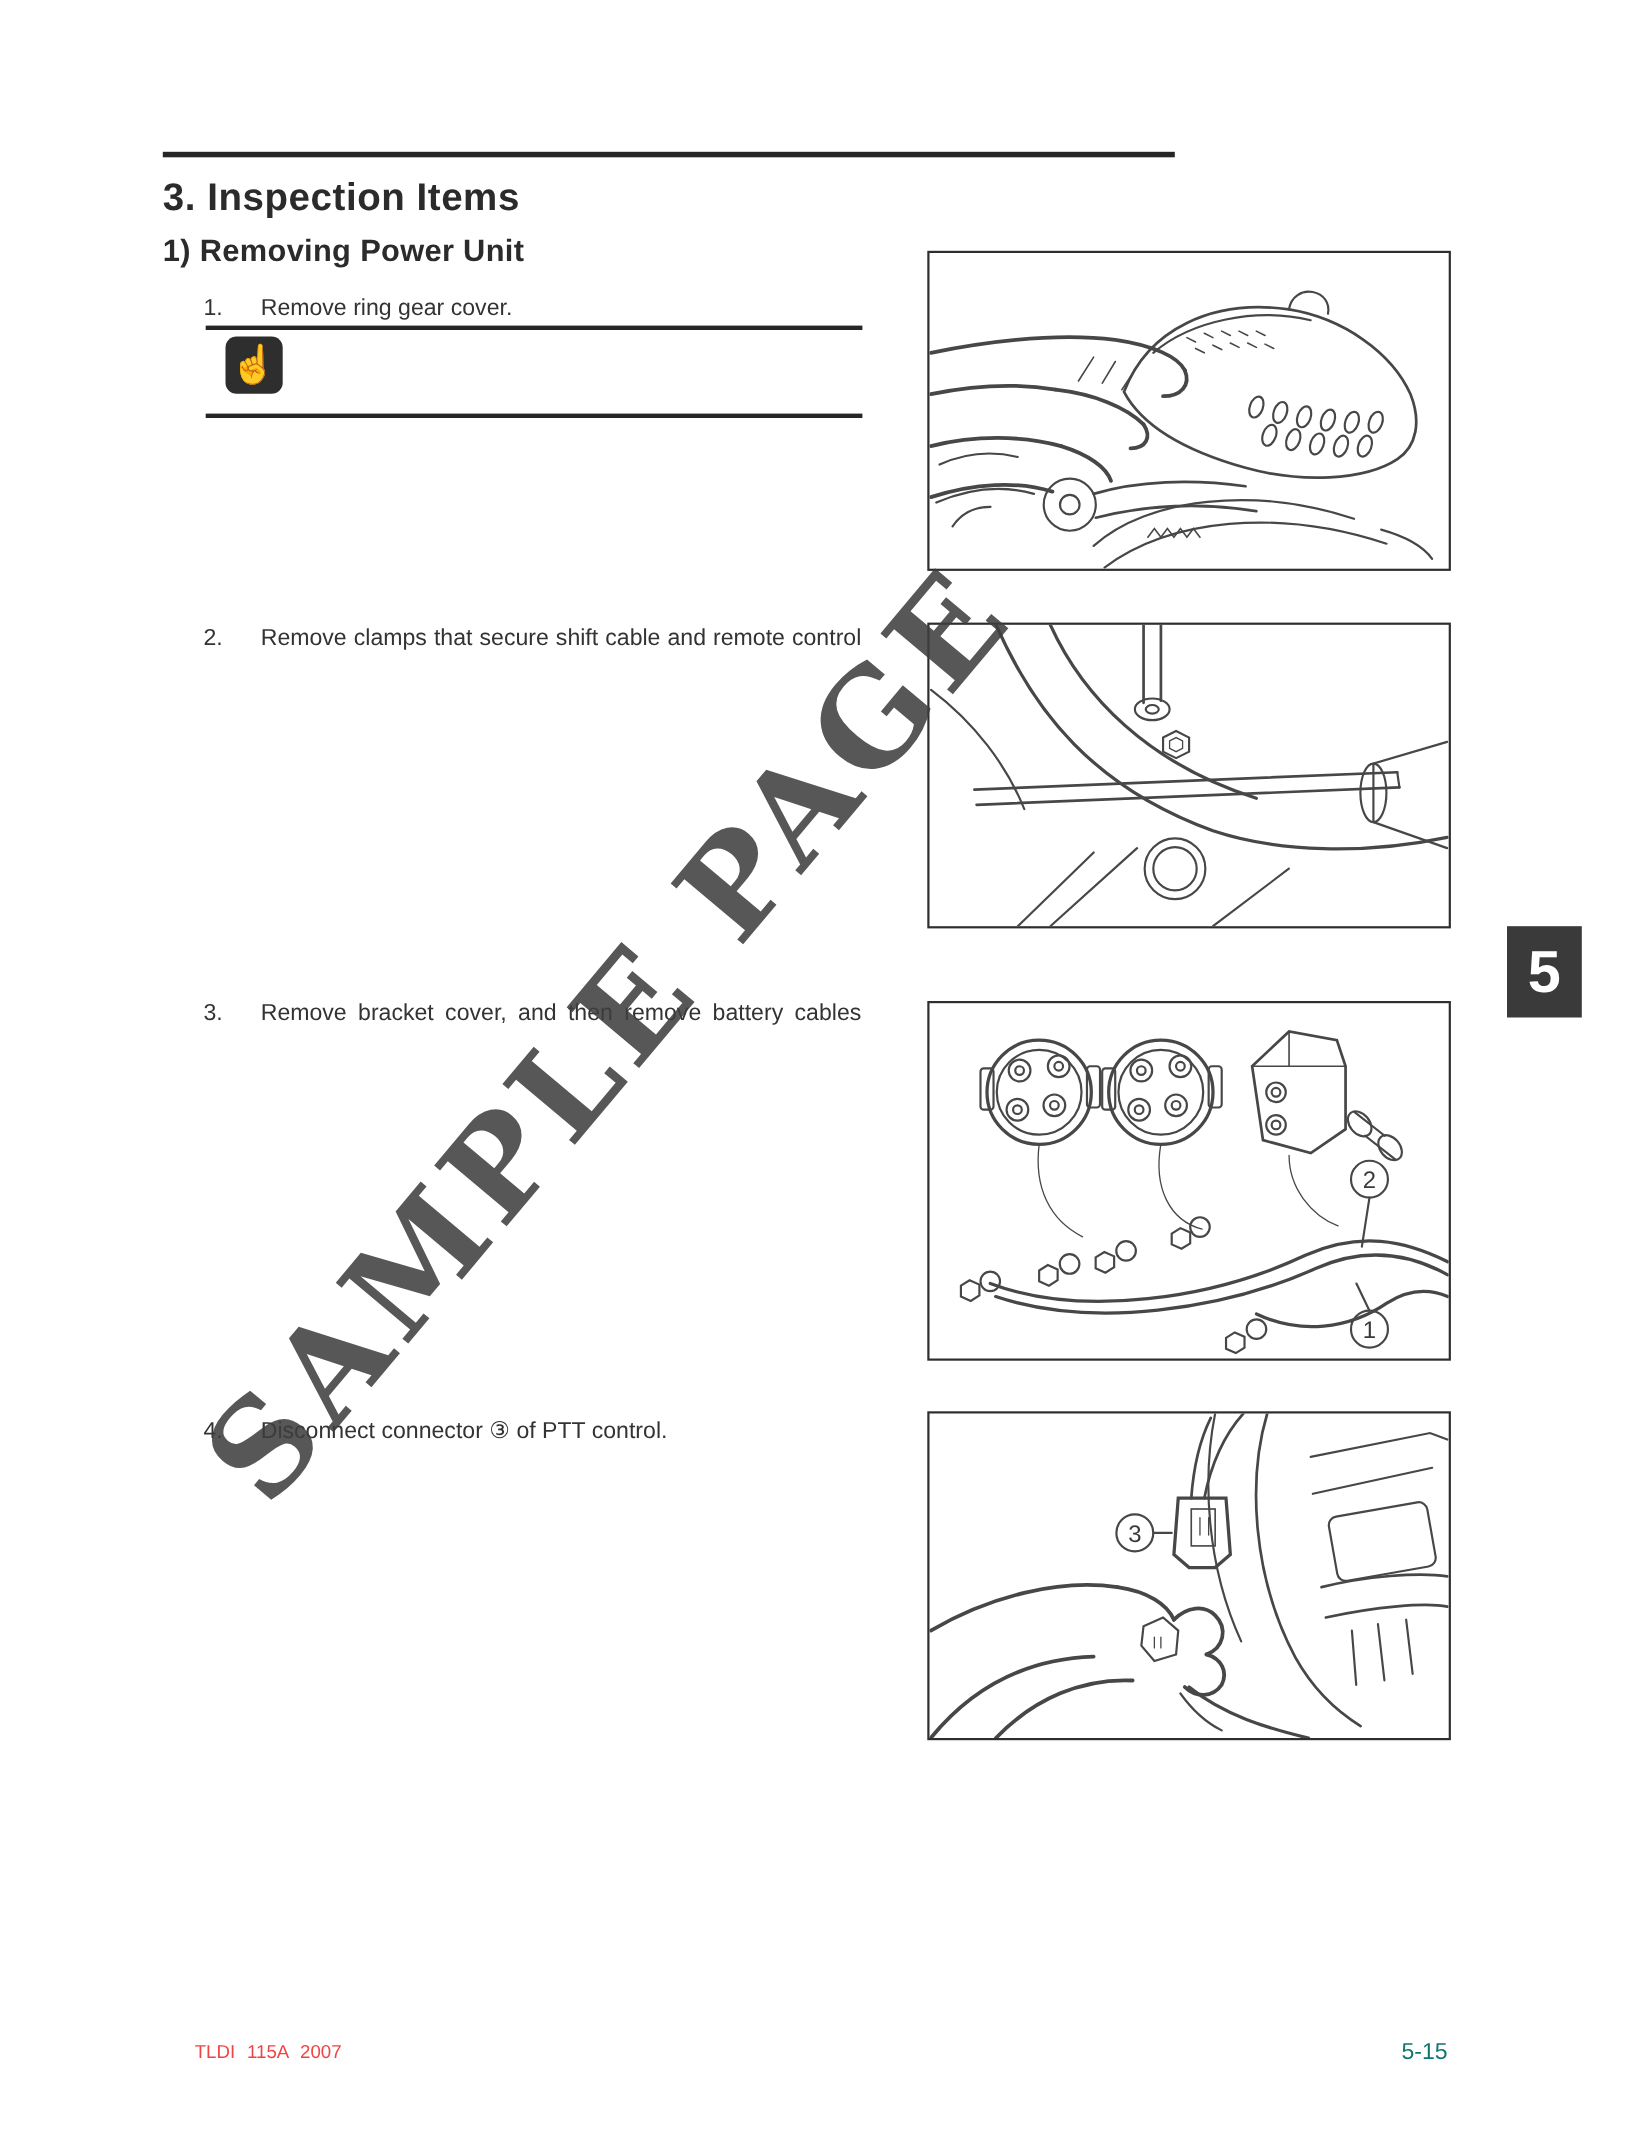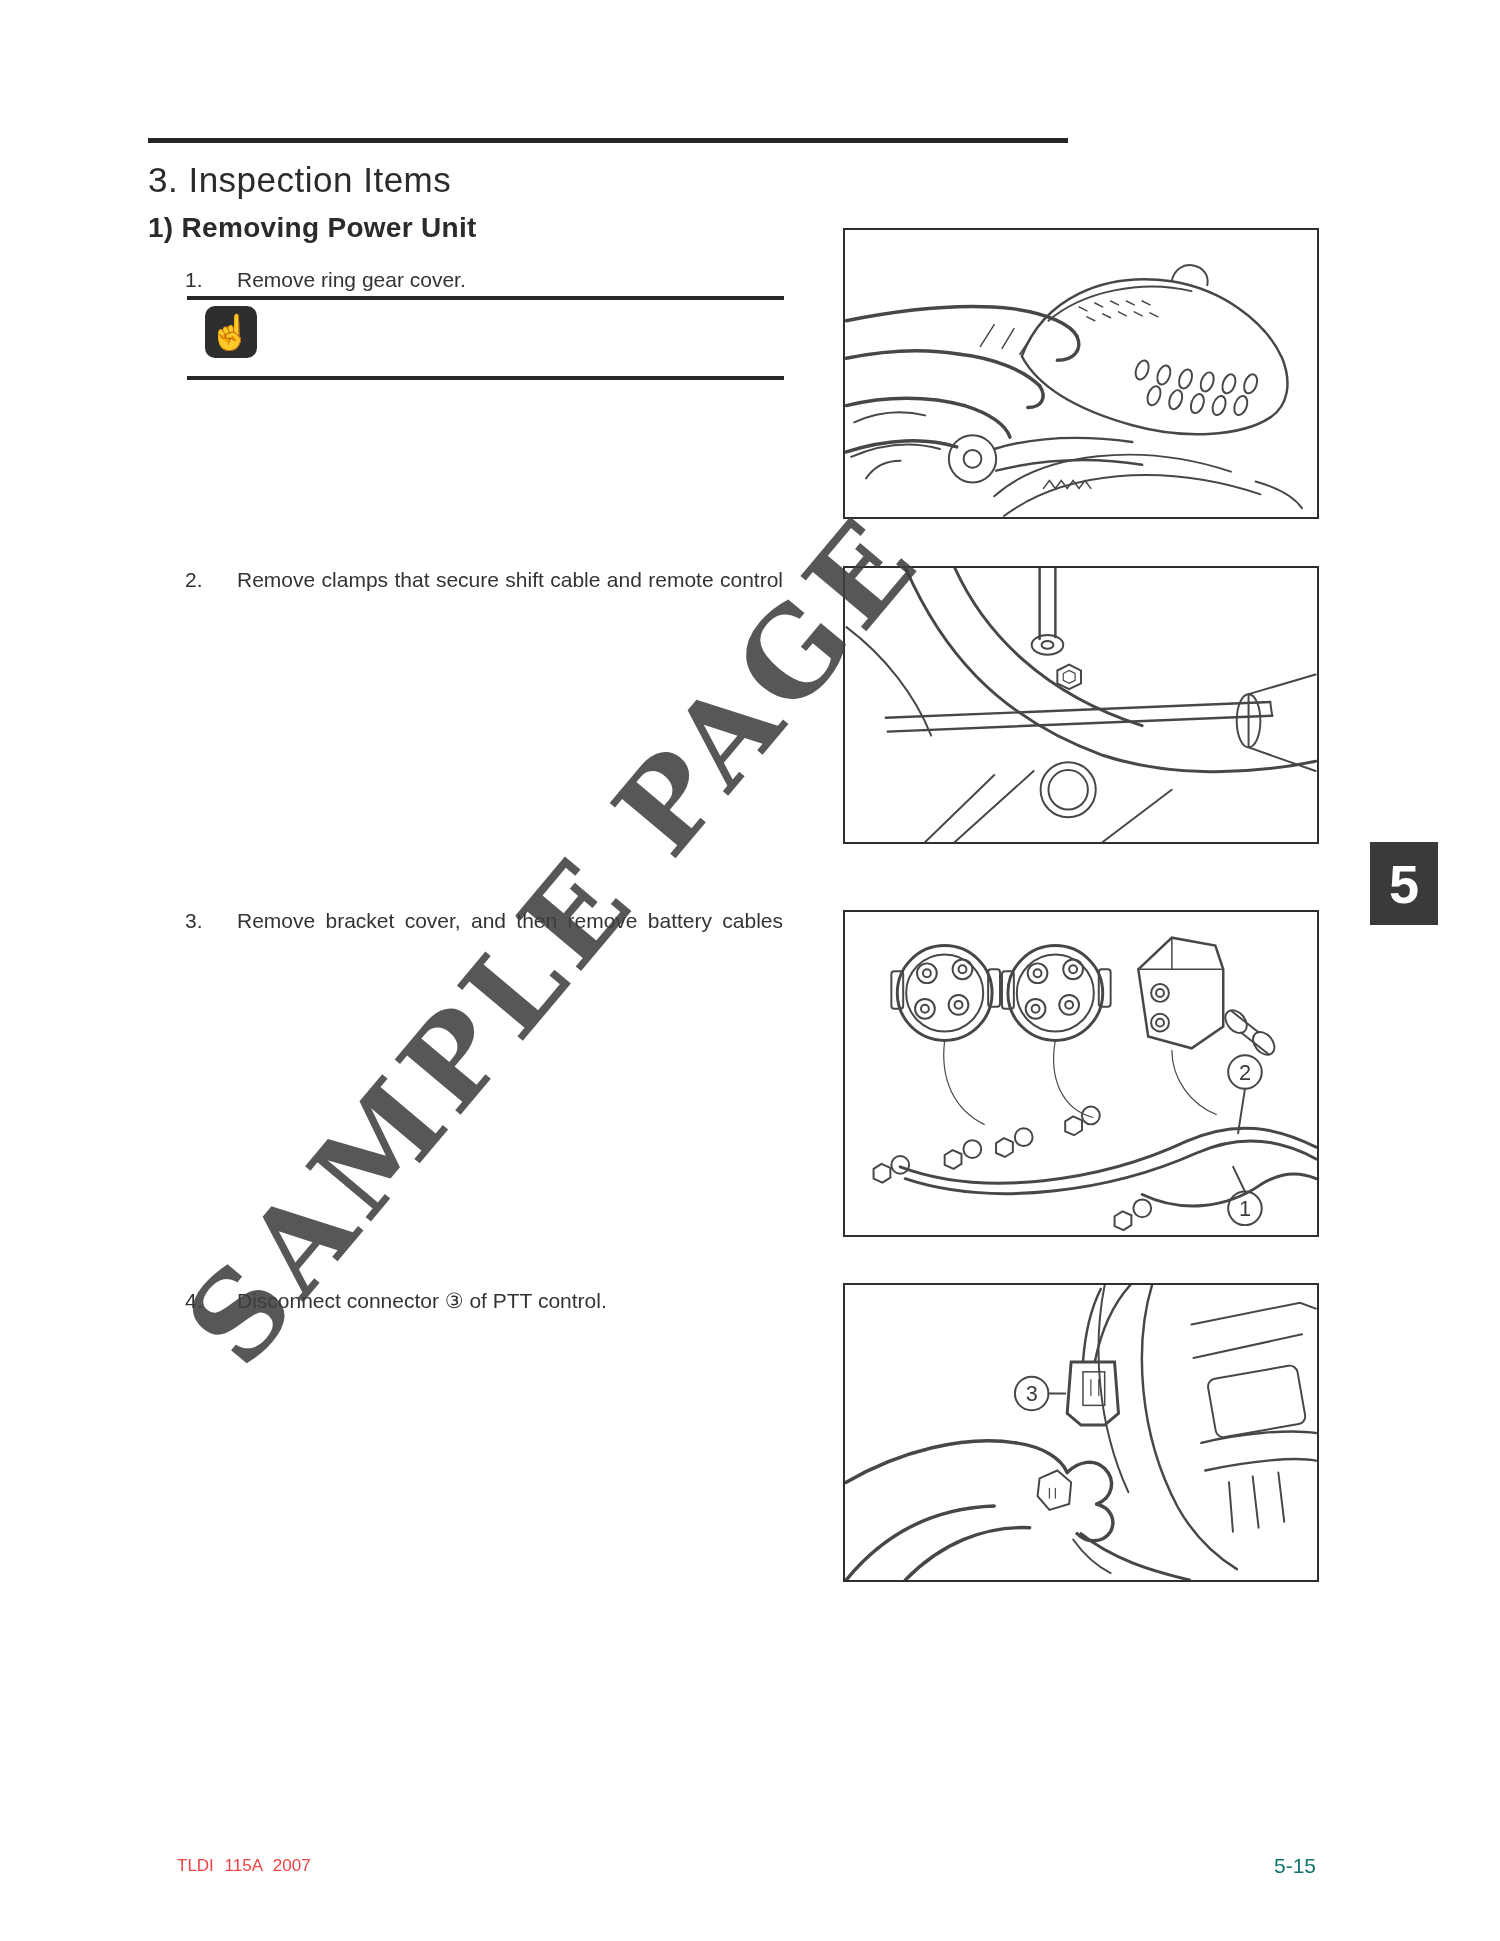--- a/index.html
+++ b/index.html
@@ -8,21 +8,21 @@
     width:1500px;height:1941px;
     background:#ffffff;
     font-family:"Liberation Sans", sans-serif;
     color:#2e2e2e;
     overflow:hidden;
   }
   .abs{position:absolute;}
 
   .top-rule{left:148px;top:138px;width:920px;height:5px;background:#262626;}
 
-  .h1{left:148px;top:160px;font-size:35px;font-weight:normal;letter-spacing:.5px;color:#2b2b2b;}
+  .h1{left:148px;top:160px;font-size:35px;font-weight:bold;letter-spacing:.5px;color:#2b2b2b;}
   .h2{left:148px;top:212px;font-size:28px;font-weight:bold;letter-spacing:.3px;color:#2b2b2b;}
 
   .step{left:0;width:800px;}
   .step .num{position:absolute;left:185px;top:0;font-size:21px;line-height:35px;color:#333;}
   .step .lines{position:absolute;left:237px;top:0;width:546px;font-size:21px;line-height:35px;color:#333;}
   .step .line.just{text-align:justify;text-align-last:justify;}
   .step1{top:262px;} .step2{top:562px;} .step3{top:903px;} .step4{top:1283px;}
 
   .note-rule{left:187px;width:597px;height:4px;background:#262626;}
   .note-rule.top{top:296px;} .note-rule.bottom{top:376px;}

